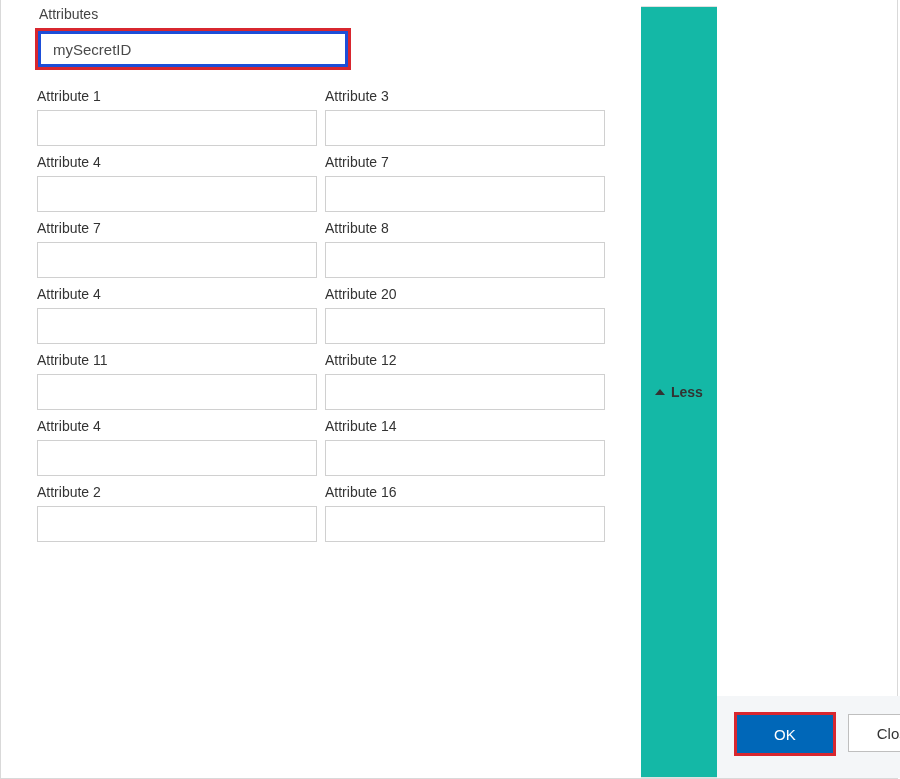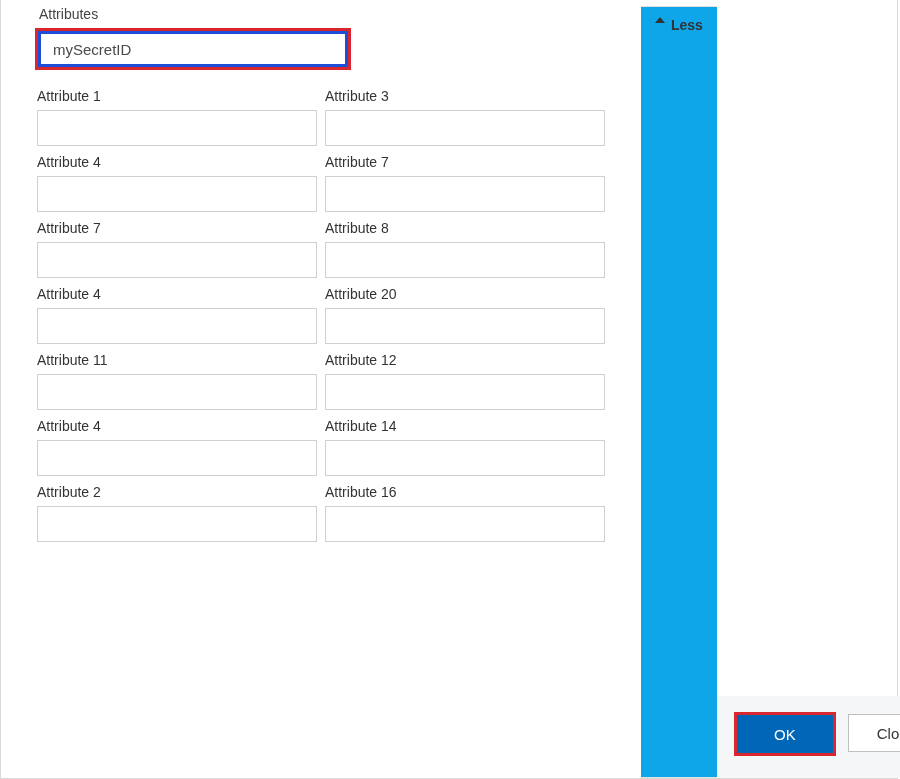--- a/index.html
+++ b/index.html
@@ -69,23 +69,24 @@
     padding: 0 10px;
     font-size: 14px;
     font-family: inherit;
     color: #333;
     outline: none;
     background: #fff;
   }
   .less-bar {
     border-top: 1px solid #e0e0e0;
     border-bottom: 1px solid #e0e0e0;
-    background: #0ea5e9;
+    background: #14b8a6;
     padding: 10px 14px;
     display: flex;
+    align-items: center;
     cursor: pointer;
     margin-top: 6px;
   }
   .less-bar .tri {
     width: 0; height: 0;
     border-left: 5px solid transparent;
     border-right: 5px solid transparent;
     border-bottom: 6px solid #333;
     margin-right: 6px;
   }

